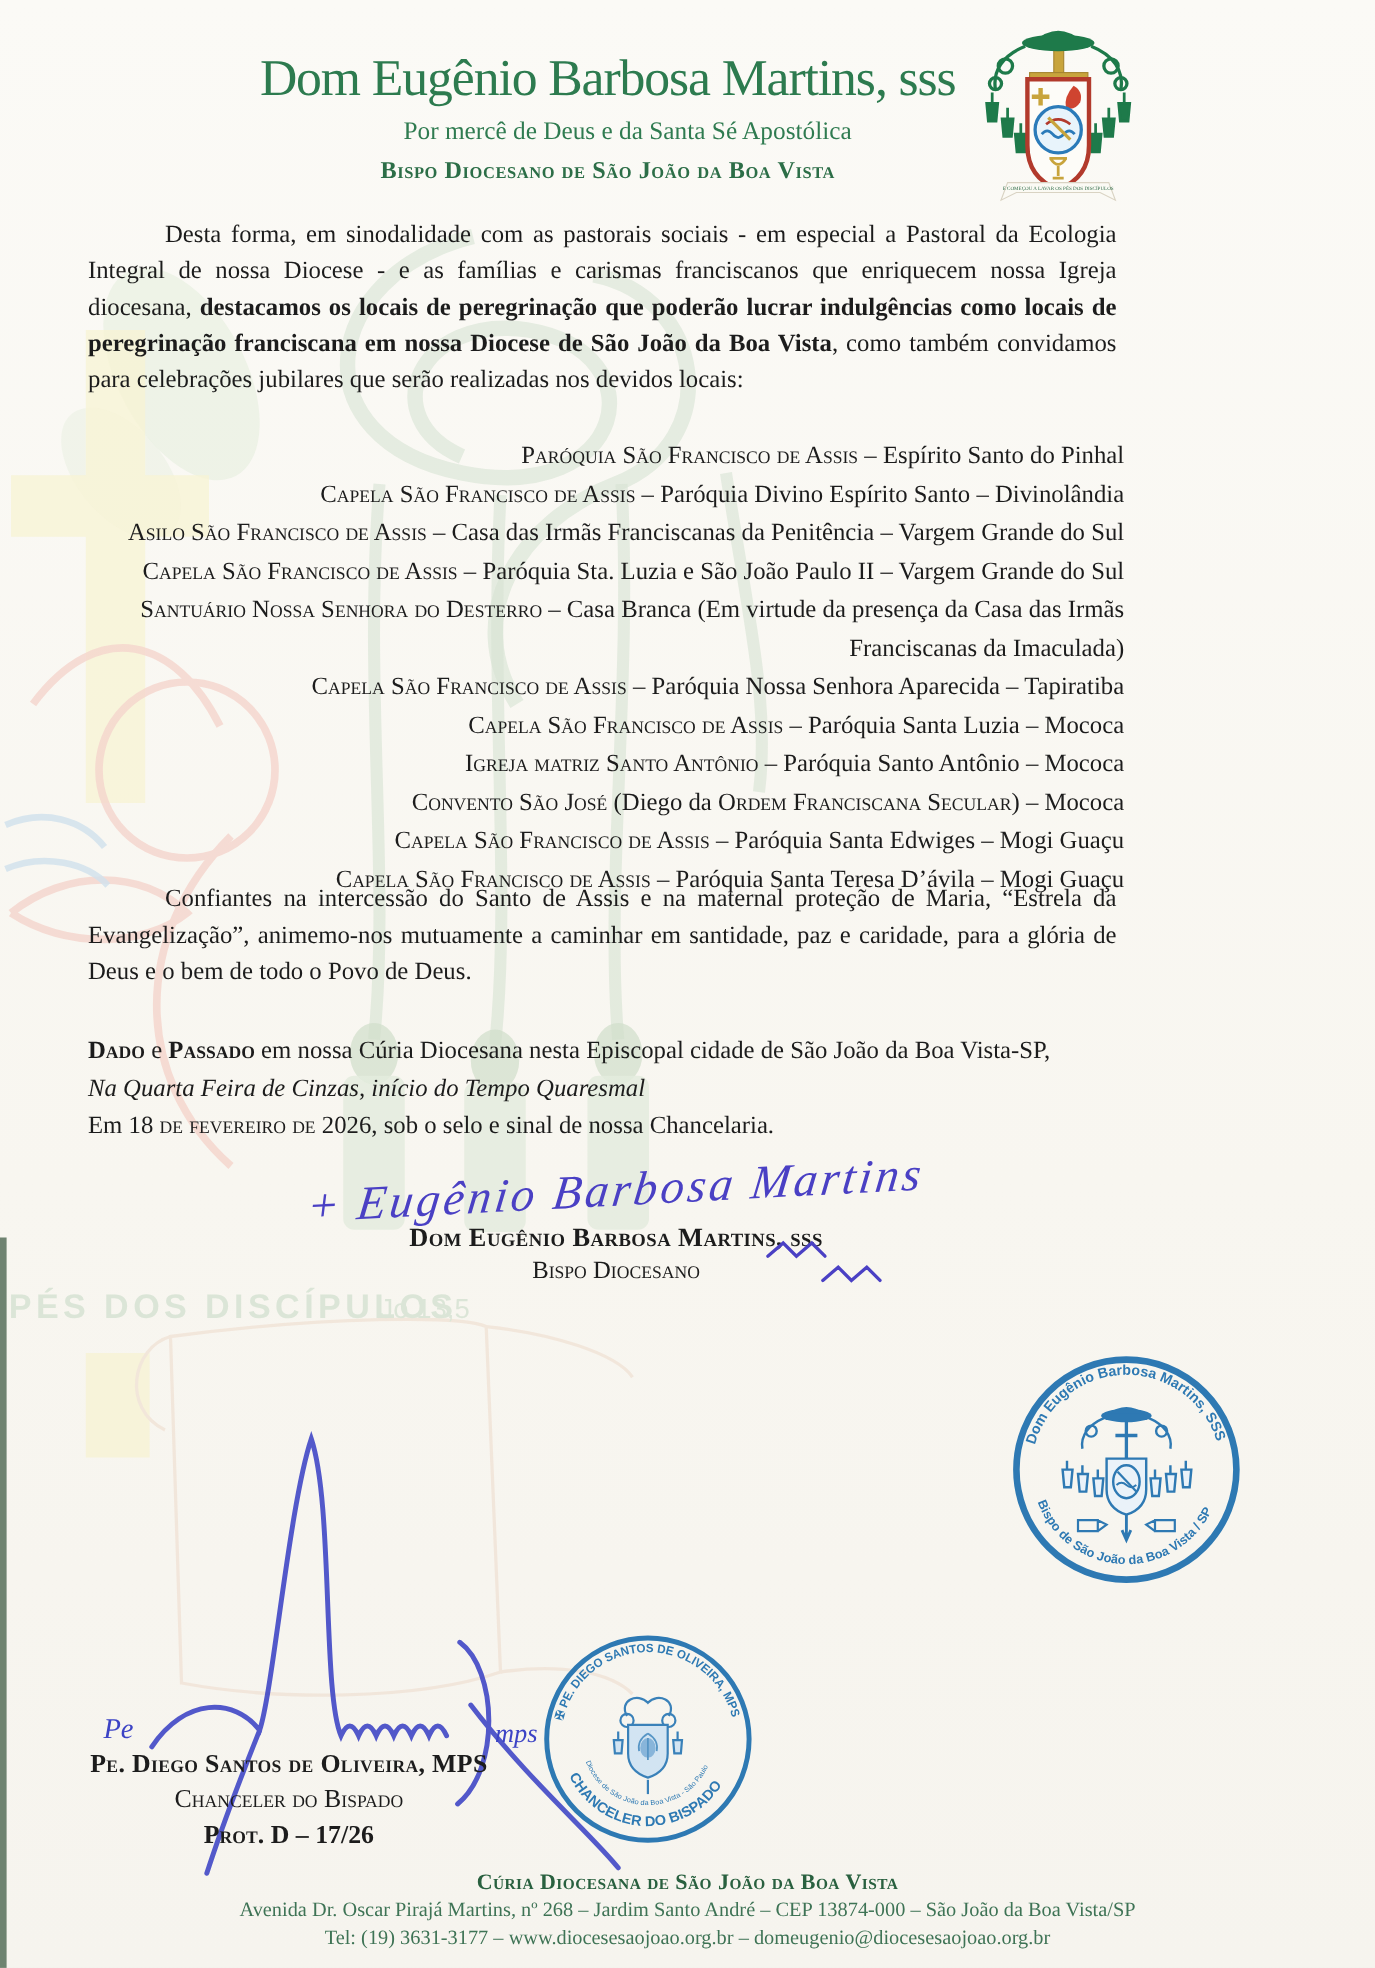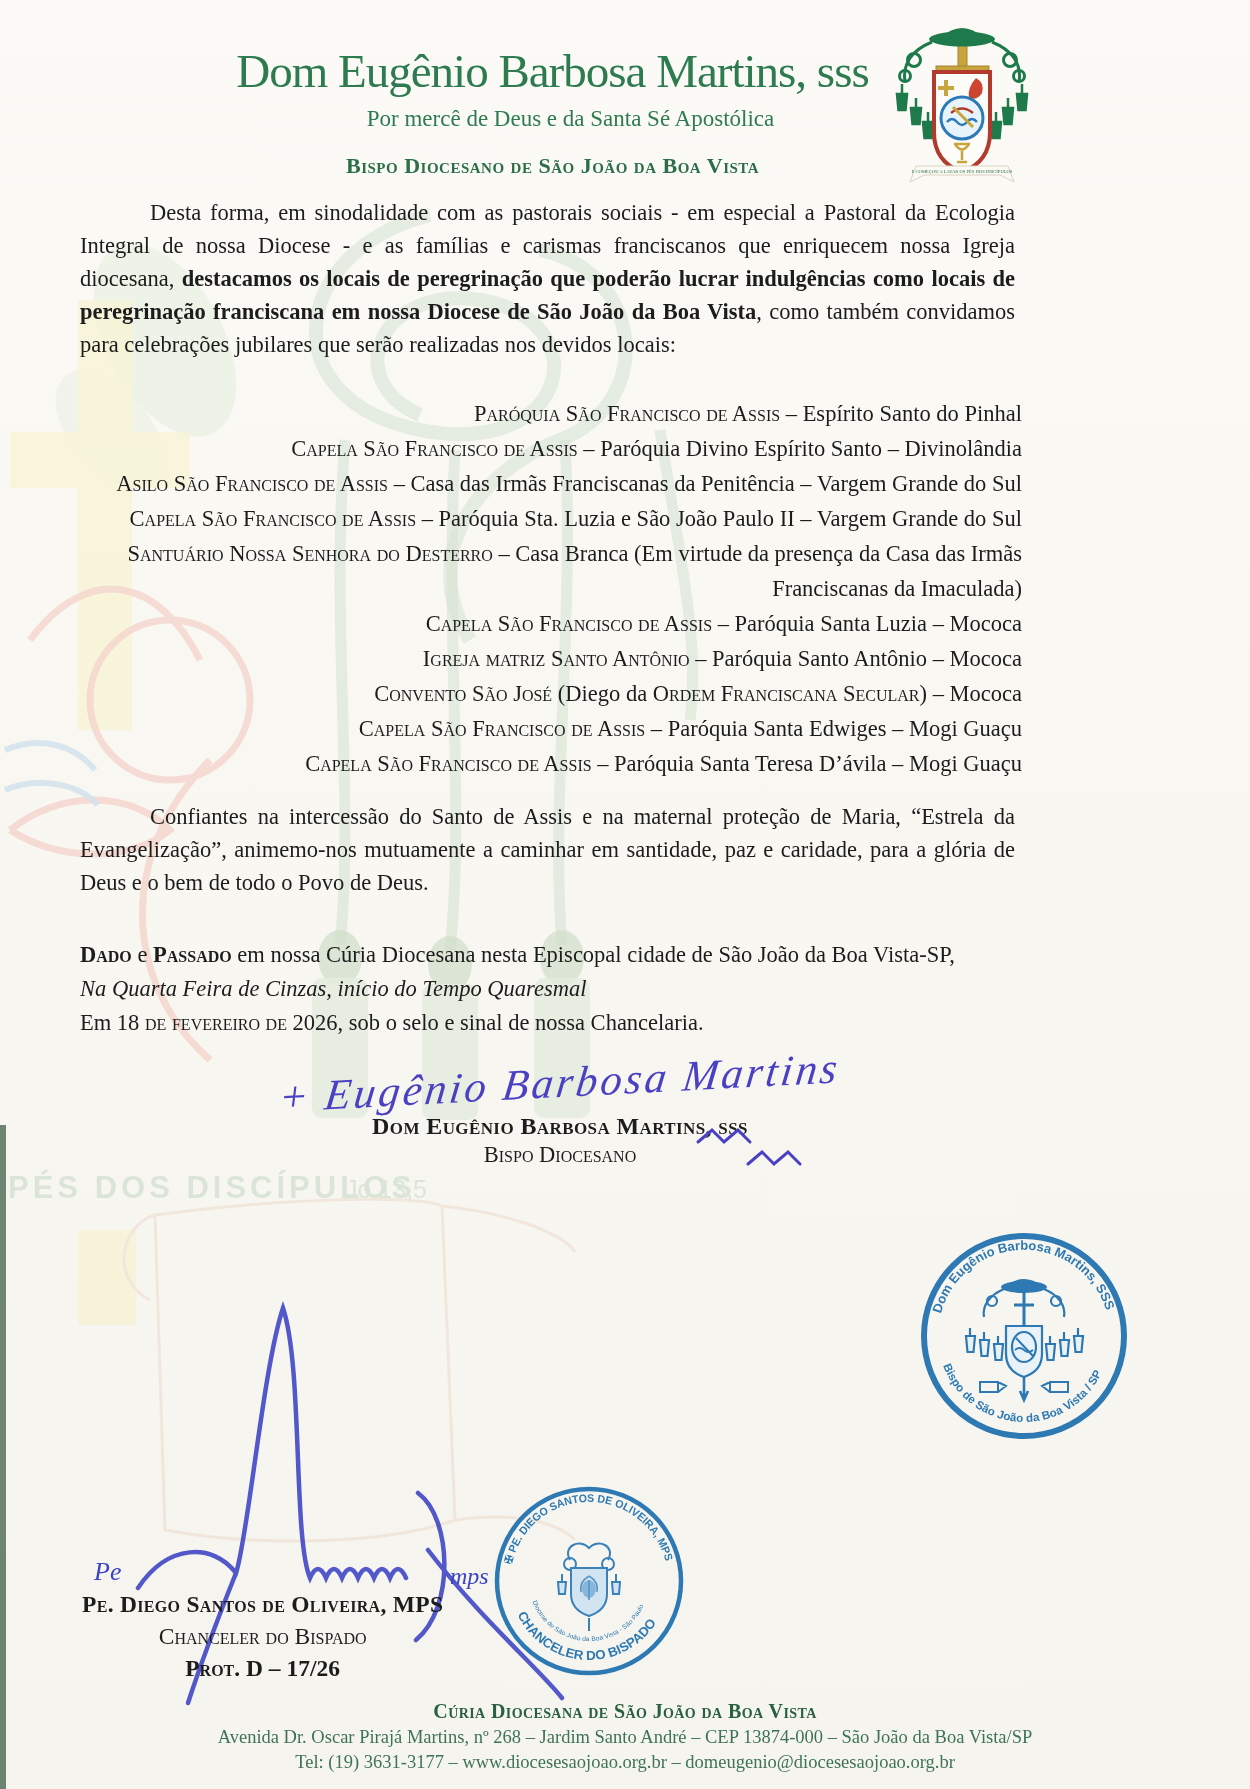--- a/index.html
+++ b/index.html
@@ -6,21 +6,21 @@
   body{width:1250px;height:1789px;background:#e8e6e0;font-family:"Liberation Serif",serif;}
   .page{position:relative;width:1250px;height:1789px;background:linear-gradient(180deg,#fbfaf6 0%,#f8f6f0 60%,#f6f4ee 100%);overflow:hidden;color:#1c1c1c;}
   .abs{position:absolute;}
   .b{font-weight:bold;text-align:center;}
   .i{font-style:italic;}
   .sc{font-variant:small-caps;}
   
   .hdr{left:0;top:0;width:1105px;text-align:center;}
   .hdr-title{margin-top:44px;font-size:47px;letter-spacing:-1px;color:#2d7b4f;}
   .hdr-sub{margin-top:8px;font-size:23px;color:#2f7b50;padding-left:36px;}
-  .hdr-role{margin-top:21px;font-size:22px;font-weight:bold;font-variant:small-caps;color:#2c6e47;letter-spacing:.5px;}
+  .hdr-role{margin-top:10px;font-size:22px;font-weight:bold;font-variant:small-caps;color:#2c6e47;letter-spacing:.5px;}
   
   .para{left:80px;width:935px;font-size:22.5px;line-height:33px;text-align:justify;text-indent:70px;}
   .loc-list{left:82px;width:940px;font-size:22.5px;}
   .loc-item{line-height:35px;text-align:right;}
   .dado{left:80px;width:980px;font-size:22.5px;line-height:34px;}
   
   .sig-block{left:240px;top:1058px;width:640px;text-align:center;}
   .sig-script{font-style:italic;font-size:43px;color:#4a40c4;letter-spacing:3px;transform:rotate(-3deg) skewX(-10deg);display:inline-block;}
   .sig-name{margin-top:6px;font-size:24px;font-weight:bold;font-variant:small-caps;letter-spacing:.4px;}
   .sig-role{margin-top:2px;font-size:22.5px;font-variant:small-caps;}
@@ -144,20 +144,21 @@
   </svg>
 
   <div class="abs para" style="top:196px;"><span>Desta forma, em sinodalidade com as pastorais sociais - em especial a Pastoral da Ecologia Integral de nossa Diocese - e as famílias e carismas franciscanos que enriquecem nossa Igreja diocesana, </span><span class="b">destacamos os locais de peregrinação que poderão lucrar indulgências como locais de peregrinação franciscana em nossa Diocese de São João da Boa Vista</span><span>, como também convidamos para celebrações jubilares que serão realizadas nos devidos locais:</span></div>
 
   <div class="abs loc-list" style="top:396px;">
       <div class="loc-item"><span class="sc">Paróquia São Francisco de Assis</span><span> – Espírito Santo do Pinhal</span></div>
       <div class="loc-item"><span class="sc">Capela São Francisco de Assis</span><span> – Paróquia Divino Espírito Santo – Divinolândia</span></div>
       <div class="loc-item"><span class="sc">Asilo São Francisco de Assis</span><span> – Casa das Irmãs Franciscanas da Penitência – Vargem Grande do Sul</span></div>
       <div class="loc-item"><span class="sc">Capela São Francisco de Assis</span><span> – Paróquia Sta. Luzia e São João Paulo II – Vargem Grande do Sul</span></div>
       <div class="loc-item"><span class="sc">Santuário Nossa Senhora do Desterro</span><span> – Casa Branca (Em virtude da presença da Casa das Irmãs Franciscanas da Imaculada)</span></div>
+      <div class="loc-item"><span class="sc">Capela São Francisco de Assis</span><span> – Paróquia Nossa Senhora Aparecida – Tapiratiba</span></div>
       <div class="loc-item"><span class="sc">Capela São Francisco de Assis</span><span> – Paróquia Santa Luzia – Mococa</span></div>
       <div class="loc-item"><span class="sc">Igreja matriz Santo Antônio</span><span> – Paróquia Santo Antônio – Mococa</span></div>
       <div class="loc-item"><span class="sc">Convento São José</span><span> (Diego da </span><span class="sc">Ordem Franciscana Secular</span><span>) – Mococa</span></div>
       <div class="loc-item"><span class="sc">Capela São Francisco de Assis</span><span> – Paróquia Santa Edwiges – Mogi Guaçu</span></div>
       <div class="loc-item"><span class="sc">Capela São Francisco de Assis</span><span> – Paróquia Santa Teresa D’ávila – Mogi Guaçu</span></div>
     </div>
 
   <div class="abs para" style="top:800px;"><span>Confiantes na intercessão do Santo de Assis e na maternal proteção de Maria, “Estrela da Evangelização”, animemo-nos mutuamente a caminhar em santidade, paz e caridade, para a glória de Deus e o bem de todo o Povo de Deus.</span></div>
 
   <div class="abs dado" style="top:938px;">

